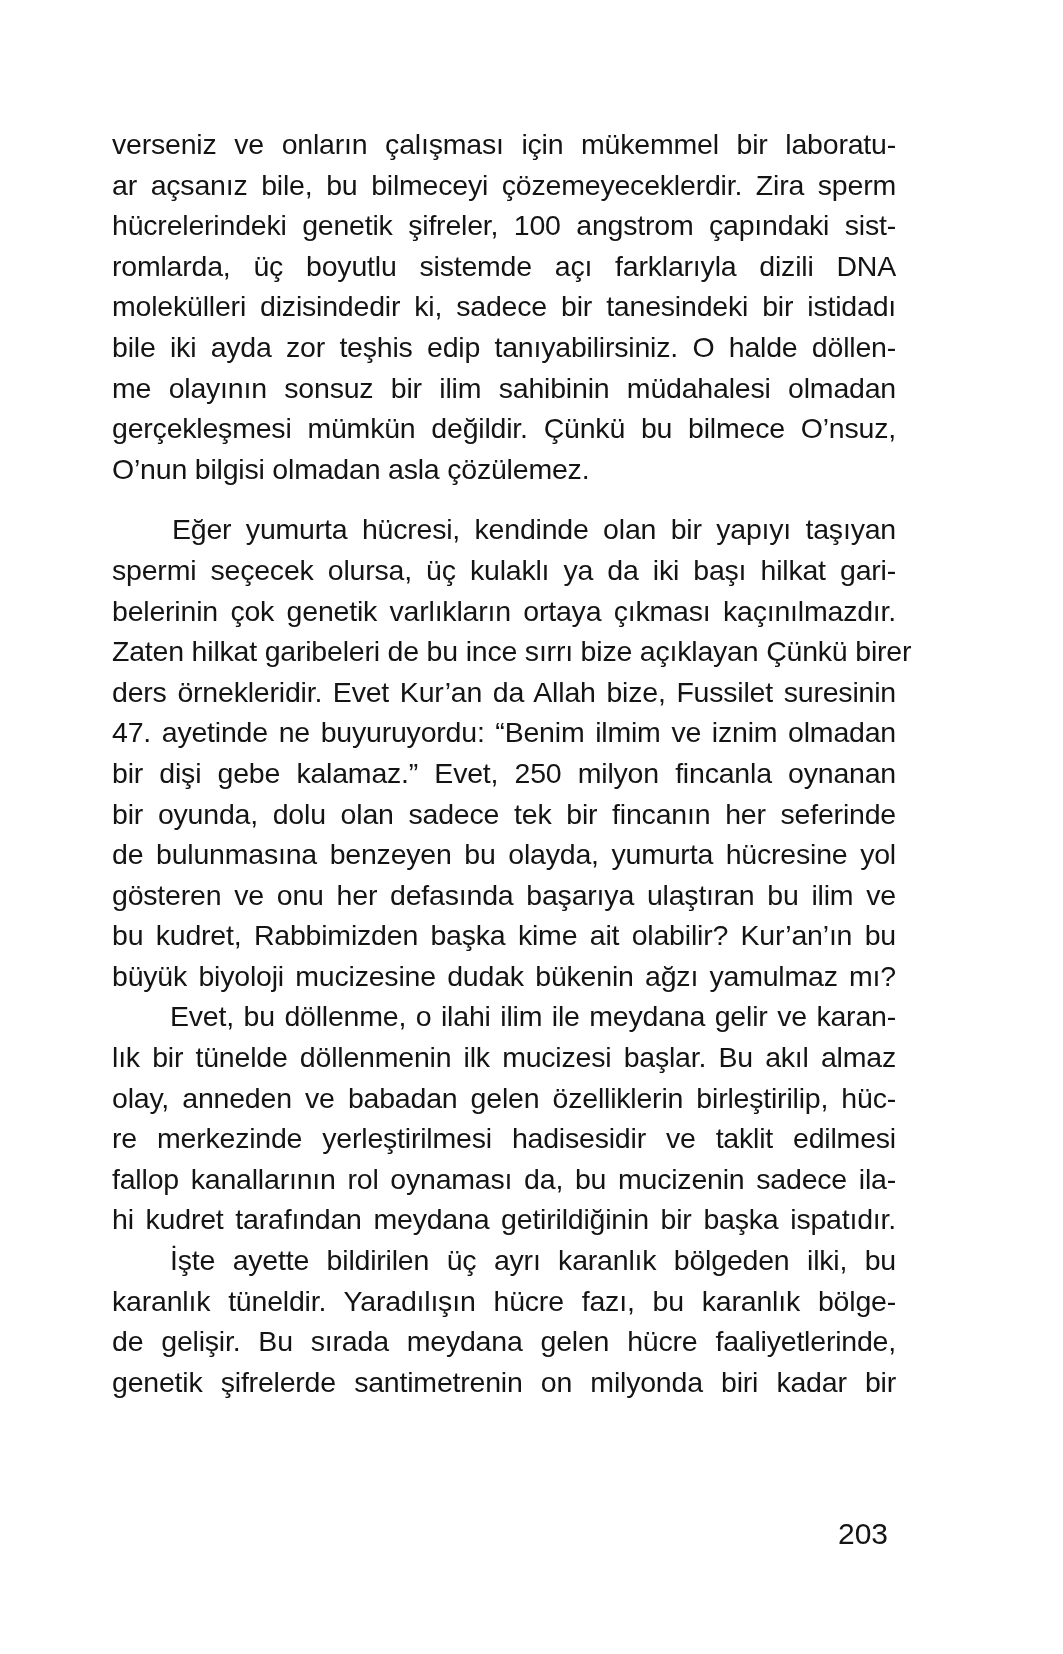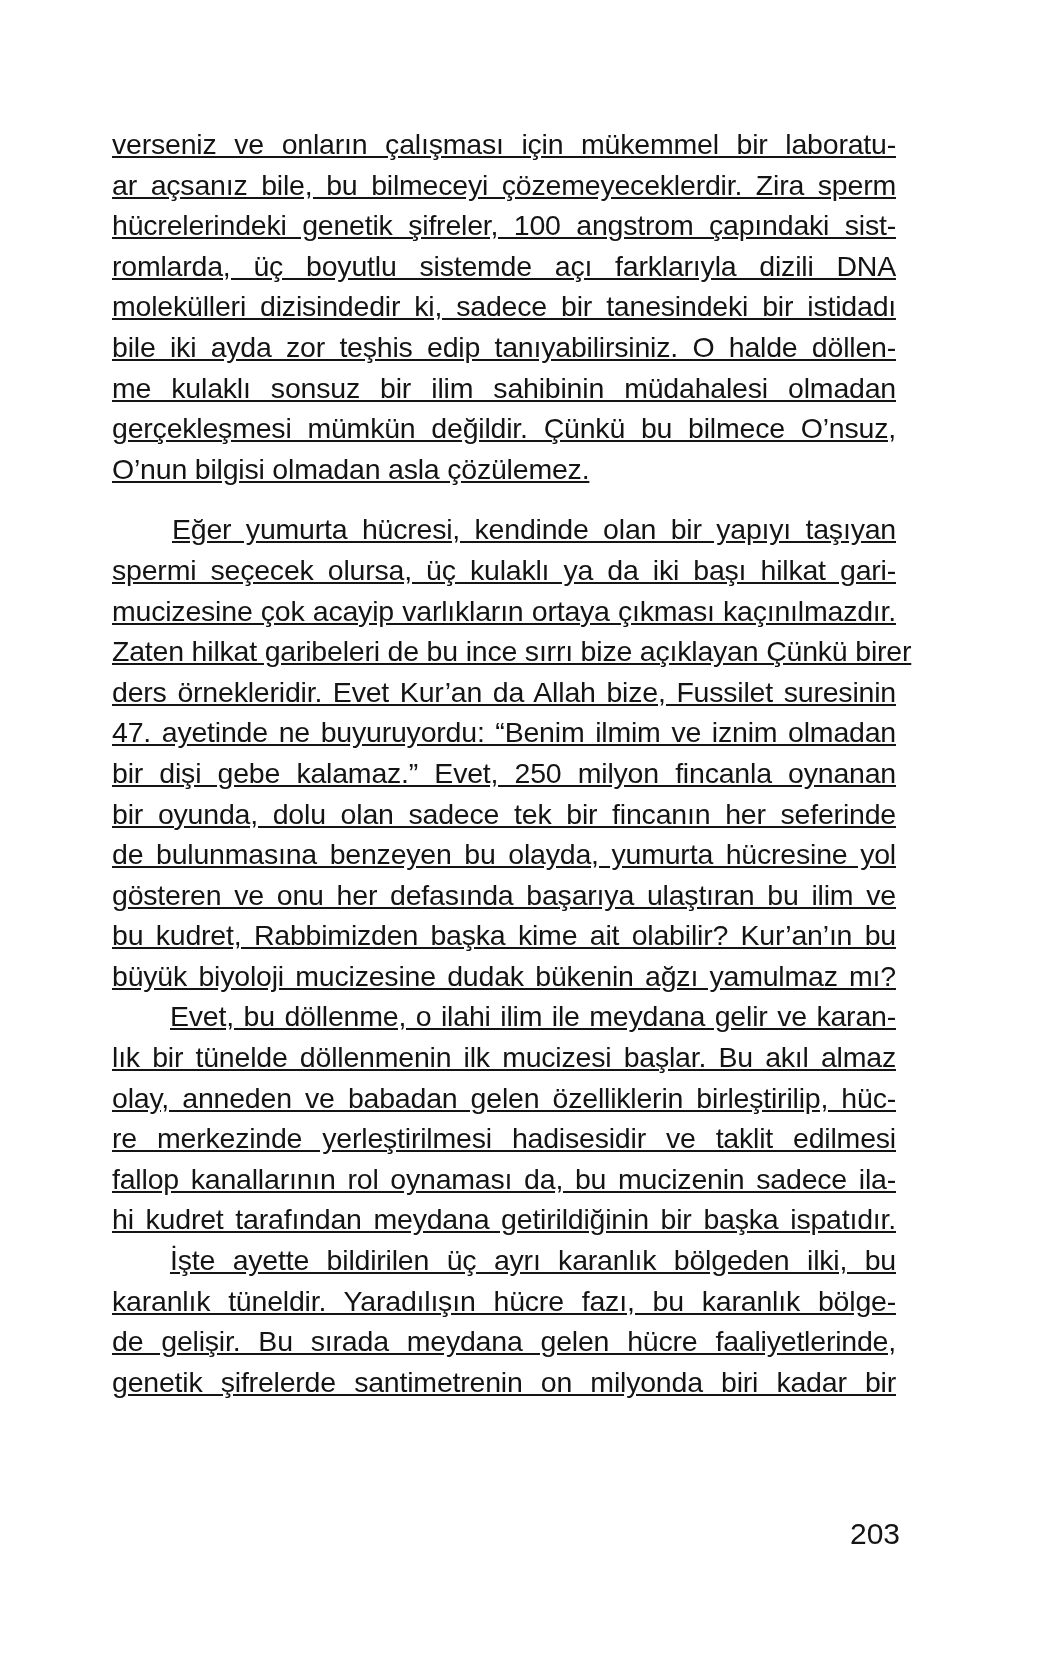--- a/index.html
+++ b/index.html
@@ -23,21 +23,20 @@
     }
     .line {
       display: block;
       height: 40.6px;
       line-height: 40.6px;
       font-size: 28.5px;
       white-space: nowrap;
       text-align: justify;
       text-align-last: justify;
       letter-spacing: -0.2px;
-      text-decoration: underline;
     }
     .line.last {
       text-align-last: left;
     }
     .line.indent {
       padding-left: 60px;
       margin-top: 20px;
     }
     .line.indent-small {
       padding-left: 58px;
@@ -45,44 +44,43 @@
     .paragraph {
       display: block;
     }
     .page-number {
       position: absolute;
       left: 838px;
       top: 1514px;
       font-size: 30px;
       line-height: 40px;
       color: #141414;
-      margin-left: 12px;
     }
   </style>
 </head>
 <body>
 
 <div class="page">
 
   <div class="paragraph">
     <span class="line">verseniz ve onların çalışması için mükemmel bir laboratu-</span>
     <span class="line">ar açsanız bile, bu bilmeceyi çözemeyeceklerdir. Zira sperm</span>
     <span class="line">hücrelerindeki genetik şifreler, 100 angstrom çapındaki sist-</span>
     <span class="line">romlarda, üç boyutlu sistemde açı farklarıyla dizili DNA</span>
     <span class="line">molekülleri dizisindedir ki, sadece bir tanesindeki bir istidadı</span>
     <span class="line">bile iki ayda zor teşhis edip tanıyabilirsiniz. O halde döllen-</span>
-    <span class="line">me kulaklı sonsuz bir ilim sahibinin müdahalesi olmadan</span>
+    <span class="line">me olayının sonsuz bir ilim sahibinin müdahalesi olmadan</span>
     <span class="line">gerçekleşmesi mümkün değildir. Çünkü bu bilmece O’nsuz,</span>
     <span class="line last">O’nun bilgisi olmadan asla çözülemez.</span>
   </div>
 
   <div class="paragraph">
     <span class="line indent">Eğer yumurta hücresi, kendinde olan bir yapıyı taşıyan</span>
     <span class="line">spermi seçecek olursa, üç kulaklı ya da iki başı hilkat gari-</span>
-    <span class="line">mucizesine çok acayip varlıkların ortaya çıkması kaçınılmazdır.</span>
+    <span class="line">belerinin çok genetik varlıkların ortaya çıkması kaçınılmazdır.</span>
     <span class="line">Zaten hilkat garibeleri de bu ince sırrı bize açıklayan Çünkü birer</span>
     <span class="line">ders örnekleridir. Evet Kur’an da Allah bize, Fussilet suresinin</span>
     <span class="line">47. ayetinde ne buyuruyordu: “Benim ilmim ve iznim olmadan</span>
     <span class="line">bir dişi gebe kalamaz.” Evet, 250 milyon fincanla oynanan</span>
     <span class="line">bir oyunda, dolu olan sadece tek bir fincanın her seferinde</span>
     <span class="line">de bulunmasına benzeyen bu olayda, yumurta hücresine yol</span>
     <span class="line">gösteren ve onu her defasında başarıya ulaştıran bu ilim ve</span>
     <span class="line">bu kudret, Rabbimizden başka kime ait olabilir? Kur’an’ın bu</span>
     <span class="line">büyük biyoloji mucizesine dudak bükenin ağzı yamulmaz mı?</span>
   </div>

